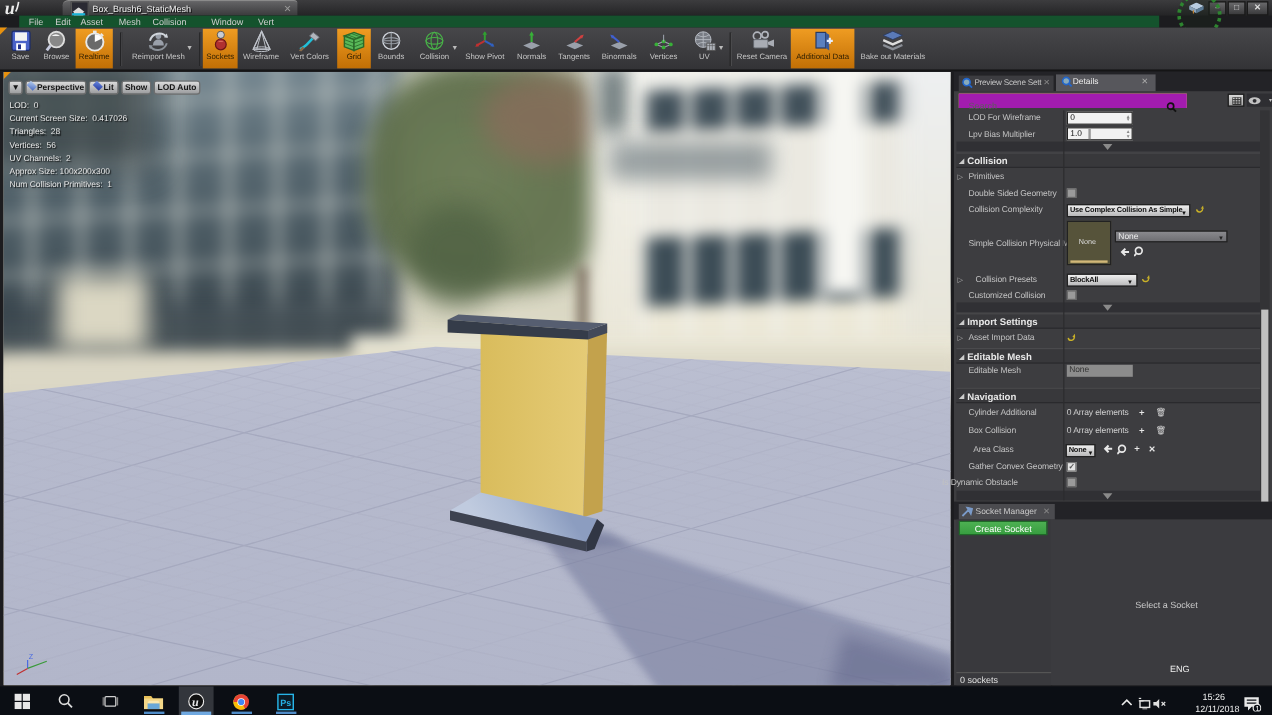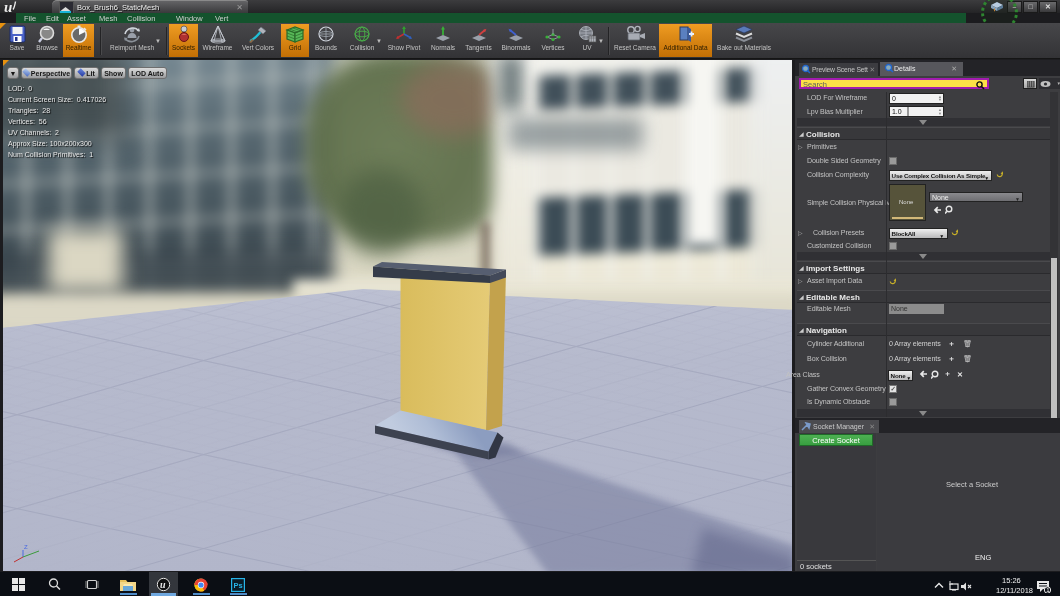--- a/index.html
+++ b/index.html
@@ -461,21 +461,21 @@
 <div class="abs" style="left:799px;top:63px;width:79px;height:13px;background:#3c3c40;color:#c5c5c5;font-size:6.8px;line-height:13px;letter-spacing:-.2px"><span style="margin-left:13px">Preview Scene Sett</span> <span style="color:#888">✕</span></div>
 <div class="abs" style="left:880px;top:62px;width:83px;height:14px;background:#57575c;color:#ededed;font-size:7px;line-height:13px"><span style="margin-left:14px">Details</span><span style="position:absolute;right:6px;color:#aaa">✕</span></div>
 <svg class="abs" style="left:801px;top:64px" width="10" height="10">
       <circle cx="4.5" cy="4.5" r="3" fill="#8ab" stroke="#26c" stroke-width="1.3"></circle>
       <line x1="6.5" y1="6.5" x2="9" y2="9" stroke="#26c" stroke-width="1.5"></line>
     </svg>
 <svg class="abs" style="left:884px;top:63px" width="10" height="10">
       <circle cx="4.5" cy="4.5" r="3" fill="#8ab" stroke="#26c" stroke-width="1.3"></circle>
       <line x1="6.5" y1="6.5" x2="9" y2="9" stroke="#26c" stroke-width="1.5"></line>
     </svg>
-<div class="abs" style="left:799px;top:78px;width:190px;height:11px;background:#fde047;border:2px solid #a21caf;color:#5c5c5c;font-size:7.5px;line-height:10px;box-sizing:border-box">&nbsp;Search<svg style="position:absolute;right:2px;top:1px" width="9" height="9">
+<div class="abs" style="left:799px;top:78px;width:190px;height:11px;background:#fde047;border:6px solid #a21caf;color:#5c5c5c;font-size:7.5px;line-height:10px;box-sizing:border-box">&nbsp;Search<svg style="position:absolute;right:2px;top:1px" width="9" height="9">
         <circle cx="3.5" cy="3.5" r="2.6" fill="none" stroke="#111" stroke-width="1.4"></circle>
         <line x1="5.5" y1="5.5" x2="8" y2="8" stroke="#111" stroke-width="1.6"></line>
       </svg></div>
 <div class="abs" style="left:1023px;top:78px;width:14px;height:11px;background:linear-gradient(#d8d8d8,#a8a8a8);border:1px solid #1e1e1e;box-sizing:border-box">
       <svg width="8" height="7" style="display:block;margin:1.5px 0 0 2.5px">
         <rect x="0" y="0" width="7" height="6" fill="none" stroke="#333" stroke-width="1"></rect>
         <line x1="2.3" y1="0" x2="2.3" y2="6" stroke="#333" stroke-width=".8"></line>
         <line x1="4.6" y1="0" x2="4.6" y2="6" stroke="#333" stroke-width=".8"></line>
         <line x1="0" y1="2" x2="7" y2="2" stroke="#333" stroke-width=".8"></line>
         <line x1="0" y1="4" x2="7" y2="4" stroke="#333" stroke-width=".8"></line>
@@ -547,50 +547,50 @@
     <div class="ph" style="top:326px;left:806px">Navigation</div>
     <span class="t" style="left:799px;top:326px;color:#ccc;font-size:6px">◢</span>
 <div class="prow" style="left:807px;top:340px">Cylinder Additional</div>
     <div class="prow" style="left:889px;top:340px;color:#d0d0d0">0 Array elements</div>
 <div class="prow" style="left:948px;top:339px;color:#e8e8e8;font-weight:bold">＋</div>
     <div class="prow" style="left:963px;top:339px;color:#d8d8d8">🗑</div>
 <div class="prow" style="left:807px;top:355px">Box Collision</div>
     <div class="prow" style="left:889px;top:355px;color:#d0d0d0">0 Array elements</div>
 <div class="prow" style="left:948px;top:354px;color:#e8e8e8;font-weight:bold">＋</div>
     <div class="prow" style="left:963px;top:354px;color:#d8d8d8">🗑</div>
-<div class="prow" style="left:786px;top:371px">Area Class</div>
+<div class="prow" style="left:811px;top:371px">Area Class</div>
 <div class="combo" style="left:888px;top:369.5px;width:25px;height:11px;line-height:10px">&nbsp;None<span style="position:absolute;right:1px;top:2.5px;font-size:5px">▼</span></div>
 <svg class="abs" style="left:919px;top:370px" width="8" height="8">
       <path d="M8 4H3.2M4.8 1.2L2 4l2.8 2.8" stroke="#e8e8e8" stroke-width="1.7" fill="none"></path>
     </svg>
 <svg class="abs" style="left:931px;top:370px" width="9" height="9">
       <circle cx="4" cy="4" r="2.8" fill="none" stroke="#e8e8e8" stroke-width="1.4"></circle>
       <line x1="1.8" y1="6.4" x2="0" y2="8.4" stroke="#e8e8e8" stroke-width="1.6"></line>
     </svg>
 <div class="prow" style="left:944px;top:369px;color:#e8e8e8;font-weight:bold">＋</div>
 <div class="prow" style="left:957px;top:370px;color:#e8e8e8;font-weight:bold">✕</div>
 <div class="prow" style="left:807px;top:385px">Gather Convex Geometry</div>
 <div class="abs" style="left:889px;top:385px;width:8px;height:8px;background:#e4e4e4;border:1px solid #777;box-sizing:border-box">
       <span style="position:absolute;left:0.5px;top:-1.5px;color:#555;font-size:6.5px;font-weight:bold">✓</span>
     </div>
-<div class="prow" style="left:807px;top:398px">Is Dynamic Obstacle</div>
+<div class="prow" style="left:785px;top:398px">Is Dynamic Obstacle</div>
     <div class="cbx" style="left:889px;top:398px"></div>
 <div class="exp" style="top:409px"></div>
 <div class="abs" style="left:886px;top:92px;width:1px;height:325px;background:#2c2c2f"></div>
 <div class="abs" style="left:1050px;top:92px;width:8px;height:325px;background:#333336"></div>
 <div class="abs" style="left:1051px;top:258px;width:6px;height:168px;background:#bfbfbf"></div>
 <div class="abs" style="left:795px;top:418px;width:265px;height:15px;background:#232327"></div>
 <div class="abs" style="left:799px;top:420px;width:80px;height:13px;background:#4b4b4f;color:#cacaca;font-size:7px;line-height:13px"><span style="margin-left:14px">Socket Manager</span><span style="position:absolute;right:4px;color:#888">✕</span></div>
 <svg class="abs" style="left:801px;top:422px" width="10" height="9">
       <path d="M1 8L7 2M5 1l4 1-1 4z" stroke="#7a9ac8" stroke-width="1.5" fill="#7a9ac8"></path>
     </svg>
 <div class="abs" style="left:797px;top:433px;width:79px;height:138px;background:#39393d"></div>
 <div class="abs" style="left:877px;top:433px;width:183px;height:138px;background:#3b3b3f"></div>
 <div class="abs" style="left:799px;top:434px;width:74px;height:12px;background:linear-gradient(#4db052,#389e40);border:1px solid #1f6a28;color:#fff;font-size:7.5px;line-height:11px;text-align:center;box-sizing:border-box">Create Socket</div>
-<div class="t" style="left:946px;top:480px;font-size:7.5px;color:#cccccc">Select a Socket</div>
+<div class="t" style="left:946px;top:500px;font-size:7.5px;color:#cccccc">Select a Socket</div>
 <div class="abs" style="left:797px;top:560px;width:79px;height:1px;background:#555"></div>
 <div class="t" style="left:800px;top:562px;font-size:7.5px;color:#e0e0e0">0 sockets</div>
 <div id="task"></div>
 <svg class="abs" style="left:12px;top:578px" width="13" height="13">
       <rect x="0" y="0" width="6" height="6" fill="#e8e8e8"></rect>
       <rect x="7" y="0" width="6" height="6" fill="#e8e8e8"></rect>
       <rect x="0" y="7" width="6" height="6" fill="#e8e8e8"></rect>
       <rect x="7" y="7" width="6" height="6" fill="#e8e8e8"></rect>
     </svg>
 <svg class="abs" style="left:48px;top:578px" width="13" height="13">

